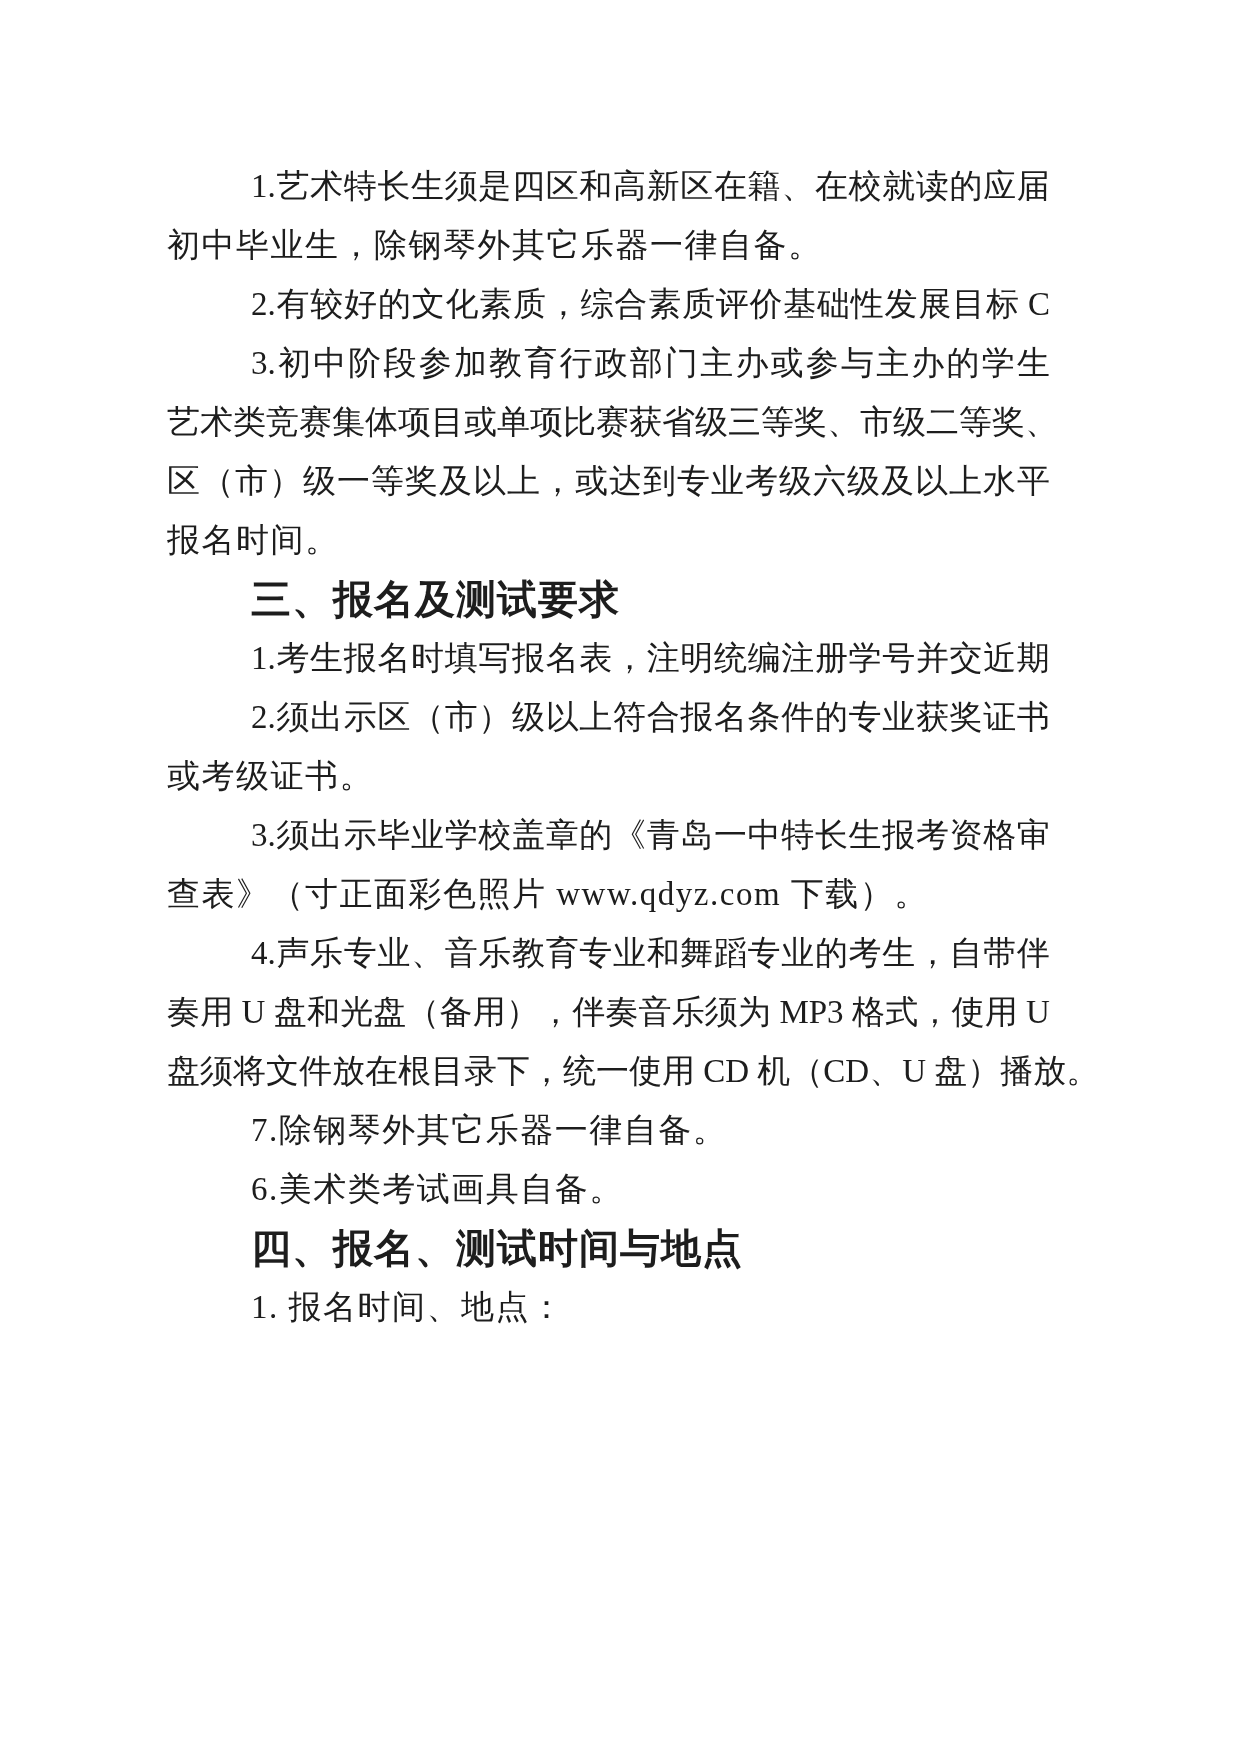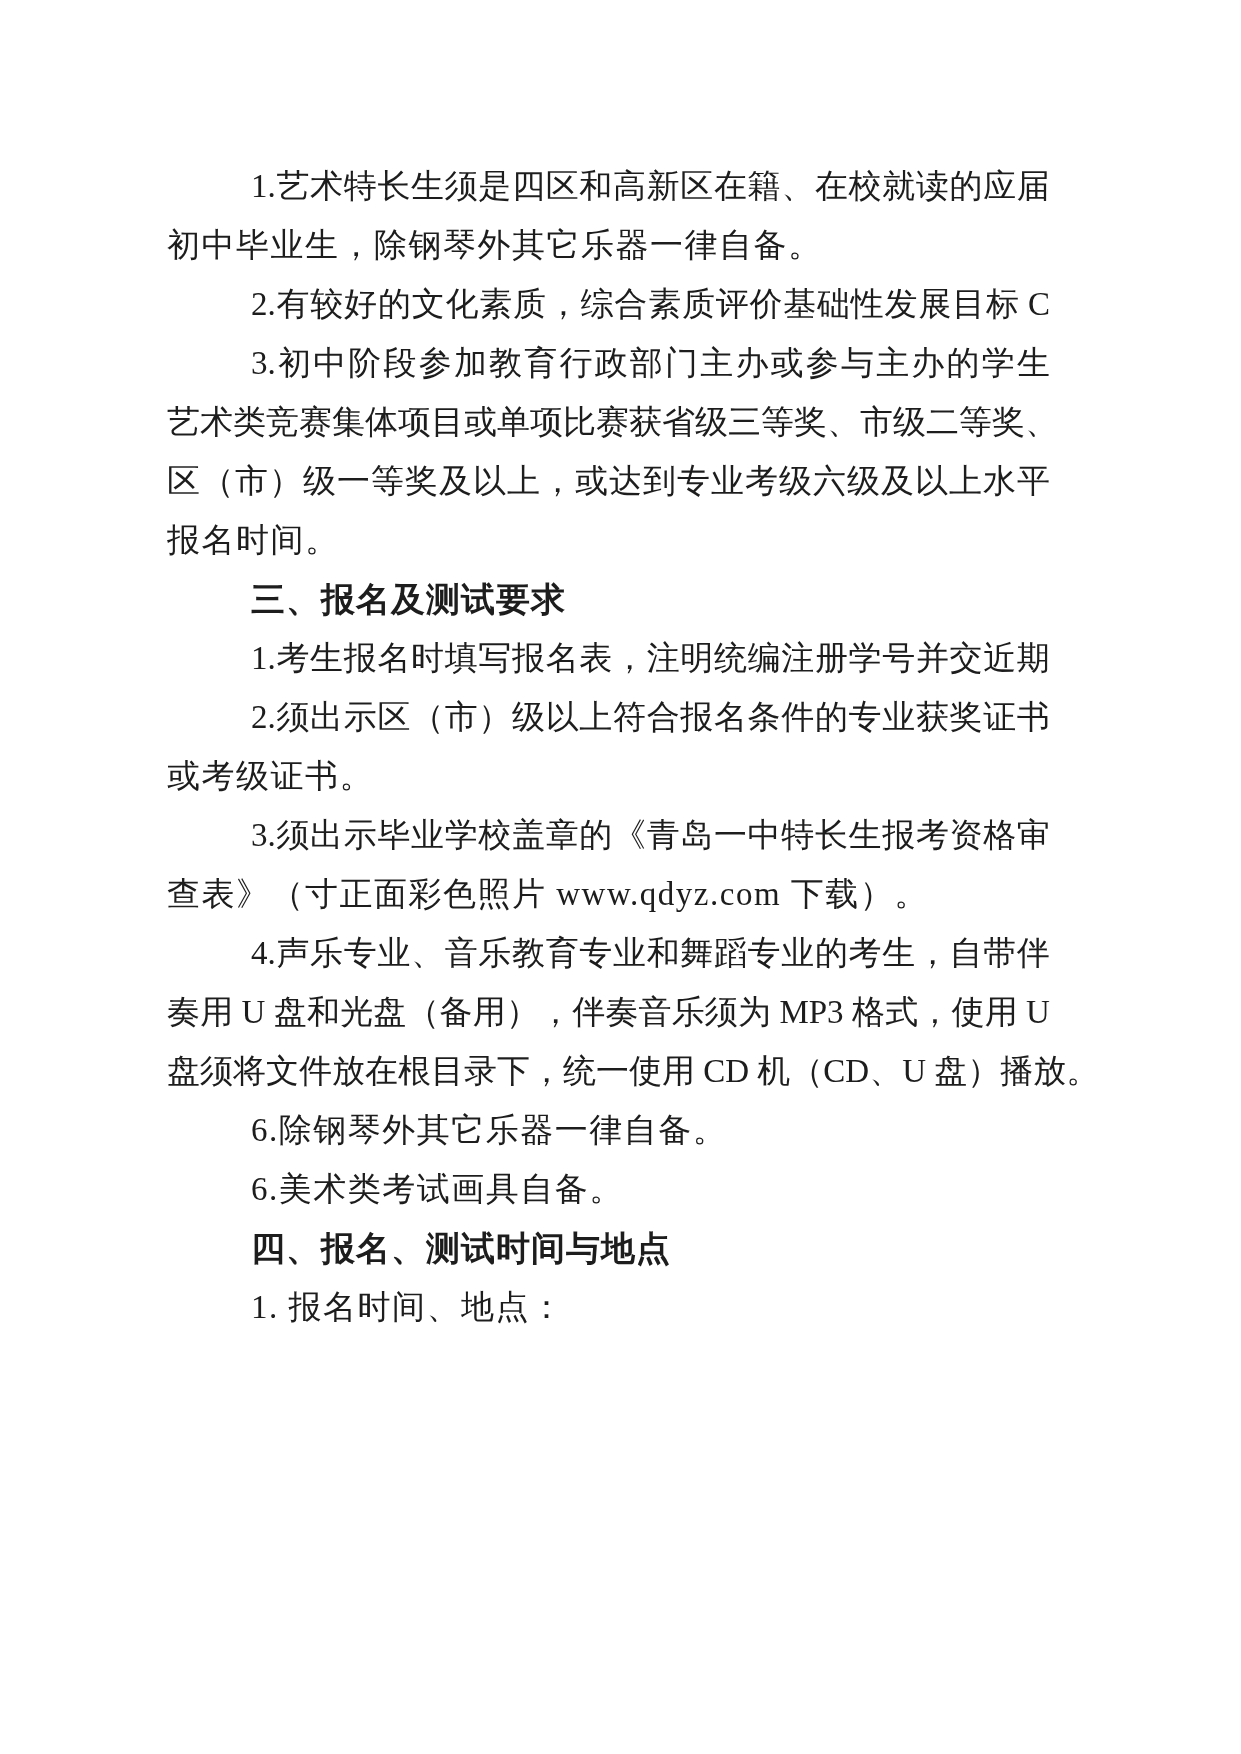--- a/index.html
+++ b/index.html
@@ -31,21 +31,21 @@
   .fill{
     display:flex;
     justify-content:space-between;
     letter-spacing:0;
   }
   .fill .run{white-space:pre;}
   
   .heading{
     font-family:Liberation Sans, sans-serif;
     font-weight:700;
-    font-size:34px;
+    font-size:40px;
     letter-spacing:1px;
   }
 </style>
 </head>
 <body>
 
 <div class="page">
   <div class="content">
     <div class="line ind fill"><span class="run">1.</span><span class="run">艺</span><span class="run">术</span><span class="run">特</span><span class="run">长</span><span class="run">生</span><span class="run">须</span><span class="run">是</span><span class="run">四</span><span class="run">区</span><span class="run">和</span><span class="run">高</span><span class="run">新</span><span class="run">区</span><span class="run">在</span><span class="run">籍</span><span class="run">、</span><span class="run">在</span><span class="run">校</span><span class="run">就</span><span class="run">读</span><span class="run">的</span><span class="run">应</span><span class="run">届</span></div>
     <div class="line">初中毕业生，除钢琴外其它乐器一律自备。</div>
@@ -56,18 +56,18 @@
     <div class="line">报名时间。</div>
     <div class="line ind heading">三、报名及测试要求</div>
     <div class="line ind fill"><span class="run">1.</span><span class="run">考</span><span class="run">生</span><span class="run">报</span><span class="run">名</span><span class="run">时</span><span class="run">填</span><span class="run">写</span><span class="run">报</span><span class="run">名</span><span class="run">表</span><span class="run">，</span><span class="run">注</span><span class="run">明</span><span class="run">统</span><span class="run">编</span><span class="run">注</span><span class="run">册</span><span class="run">学</span><span class="run">号</span><span class="run">并</span><span class="run">交</span><span class="run">近</span><span class="run">期</span></div>
     <div class="line ind fill"><span class="run">2.</span><span class="run">须</span><span class="run">出</span><span class="run">示</span><span class="run">区</span><span class="run">（</span><span class="run">市</span><span class="run">）</span><span class="run">级</span><span class="run">以</span><span class="run">上</span><span class="run">符</span><span class="run">合</span><span class="run">报</span><span class="run">名</span><span class="run">条</span><span class="run">件</span><span class="run">的</span><span class="run">专</span><span class="run">业</span><span class="run">获</span><span class="run">奖</span><span class="run">证</span><span class="run">书</span></div>
     <div class="line">或考级证书。</div>
     <div class="line ind fill"><span class="run">3.</span><span class="run">须</span><span class="run">出</span><span class="run">示</span><span class="run">毕</span><span class="run">业</span><span class="run">学</span><span class="run">校</span><span class="run">盖</span><span class="run">章</span><span class="run">的</span><span class="run">《</span><span class="run">青</span><span class="run">岛</span><span class="run">一</span><span class="run">中</span><span class="run">特</span><span class="run">长</span><span class="run">生</span><span class="run">报</span><span class="run">考</span><span class="run">资</span><span class="run">格</span><span class="run">审</span></div>
     <div class="line">查表》（寸正面彩色照片 www.qdyz.com 下载）。</div>
     <div class="line ind fill"><span class="run">4.</span><span class="run">声</span><span class="run">乐</span><span class="run">专</span><span class="run">业</span><span class="run">、</span><span class="run">音</span><span class="run">乐</span><span class="run">教</span><span class="run">育</span><span class="run">专</span><span class="run">业</span><span class="run">和</span><span class="run">舞</span><span class="run">蹈</span><span class="run">专</span><span class="run">业</span><span class="run">的</span><span class="run">考</span><span class="run">生</span><span class="run">，</span><span class="run">自</span><span class="run">带</span><span class="run">伴</span></div>
     <div class="line fill"><span class="run">奏</span><span class="run">用</span><span class="run"> U </span><span class="run">盘</span><span class="run">和</span><span class="run">光</span><span class="run">盘</span><span class="run">（</span><span class="run">备</span><span class="run">用</span><span class="run">）</span><span class="run">，</span><span class="run">伴</span><span class="run">奏</span><span class="run">音</span><span class="run">乐</span><span class="run">须</span><span class="run">为</span><span class="run"> MP3 </span><span class="run">格</span><span class="run">式</span><span class="run">，</span><span class="run">使</span><span class="run">用</span><span class="run"> U</span></div>
     <div class="line fill"><span class="run">盘</span><span class="run">须</span><span class="run">将</span><span class="run">文</span><span class="run">件</span><span class="run">放</span><span class="run">在</span><span class="run">根</span><span class="run">目</span><span class="run">录</span><span class="run">下</span><span class="run">，</span><span class="run">统</span><span class="run">一</span><span class="run">使</span><span class="run">用</span><span class="run"> CD </span><span class="run">机</span><span class="run">（</span><span class="run">CD</span><span class="run">、</span><span class="run">U </span><span class="run">盘</span><span class="run">）</span><span class="run">播</span><span class="run">放</span><span class="run">。</span></div>
-    <div class="line ind">6.除钢琴外其它乐器一律自备。</div>
+    <div class="line ind">7.除钢琴外其它乐器一律自备。</div>
     <div class="line ind">6.美术类考试画具自备。</div>
     <div class="line ind heading">四、报名、测试时间与地点</div>
     <div class="line ind">1. 报名时间、地点：</div>
   </div>
 </div>
 
 </body></html>

